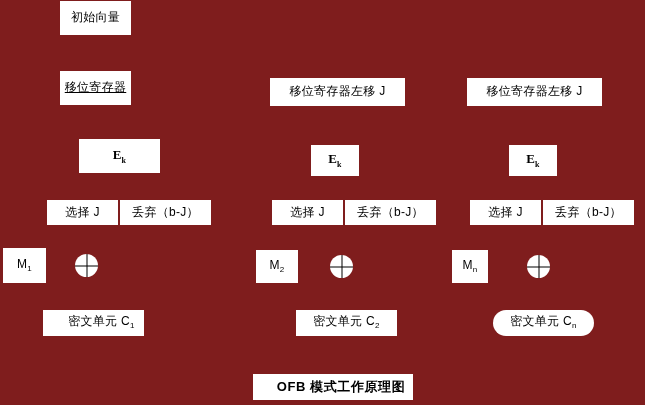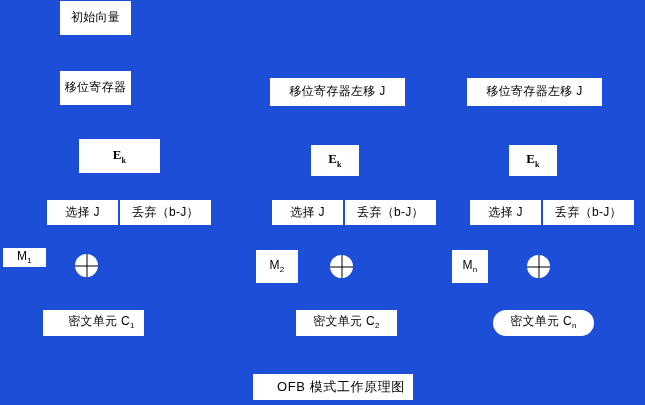--- a/index.html
+++ b/index.html
@@ -4,39 +4,39 @@
 <style>
   html, body {
     margin: 0;
     padding: 0;
     background: #000000;
   }
   #canvas {
     position: relative;
     width: 645px;
     height: 405px;
-    background: #1d4ed8;
+    background: #7f1d1d;
     overflow: hidden;
     font-family: "Liberation Sans", "DejaVu Sans", sans-serif;
   }
   .box {
     position: absolute;
     background: #ffffff;
     color: #000000;
     display: flex;
     align-items: center;
     justify-content: center;
     box-sizing: border-box;
     font-size: 12px;
     line-height: 1.1;
     white-space: nowrap;
     letter-spacing: 0.3px;
   }
   .box.title-box {
-    font-weight: normal;
+    font-weight: bold;
     font-size: 13px;
     letter-spacing: 0.6px;
     padding-left: 16px;
   }
   .box.serif {
     font-family: "Liberation Serif", "DejaVu Serif", serif;
     font-size: 13px;
     font-weight: bold;
   }
   .sub {
@@ -71,36 +71,36 @@
 </style>
 </head>
 <body>
 
 <div id="canvas">
 
   <div class="box" style="left:60px; top:1px; width:71px; height:34px;">
     <span>初始向量</span>
   </div>
 
-  <div class="box" style="left:60px; top:71px; width:71px; height:34px;">
+  <div class="box" style="left:60px; top:71px; width:71px; height:34px;text-decoration:underline;">
     <span>移位寄存器</span>
   </div>
 
   <div class="box serif" style="left:79px; top:139px; width:81px; height:34px;">
     <span><span>E</span><span class="sub">k</span></span>
   </div>
 
   <div class="box" style="left:47px; top:200px; width:71px; height:25px;">
     <span>选择 J</span>
   </div>
   <div class="box" style="left:120px; top:200px; width:91px; height:25px;">
     <span>丢弃（b-J）</span>
   </div>
 
-  <div class="box" style="left:3px; top:248px; width:43px; height:19px;">
+  <div class="box" style="left:3px; top:248px; width:43px; height:35px;">
     <span><span>M</span><span class="sub">1</span></span>
   </div>
 
   <div class="xor" style="left:75px; top:254px; width:23px; height:23px;">
     <span class="bar-h"></span>
     <span class="bar-v"></span>
   </div>
 
   <div class="box" style="left:43px; top:310px; width:101px; height:26px;padding-left:16px;">
     <span><span>密文单元 C</span><span class="sub">1</span></span>

